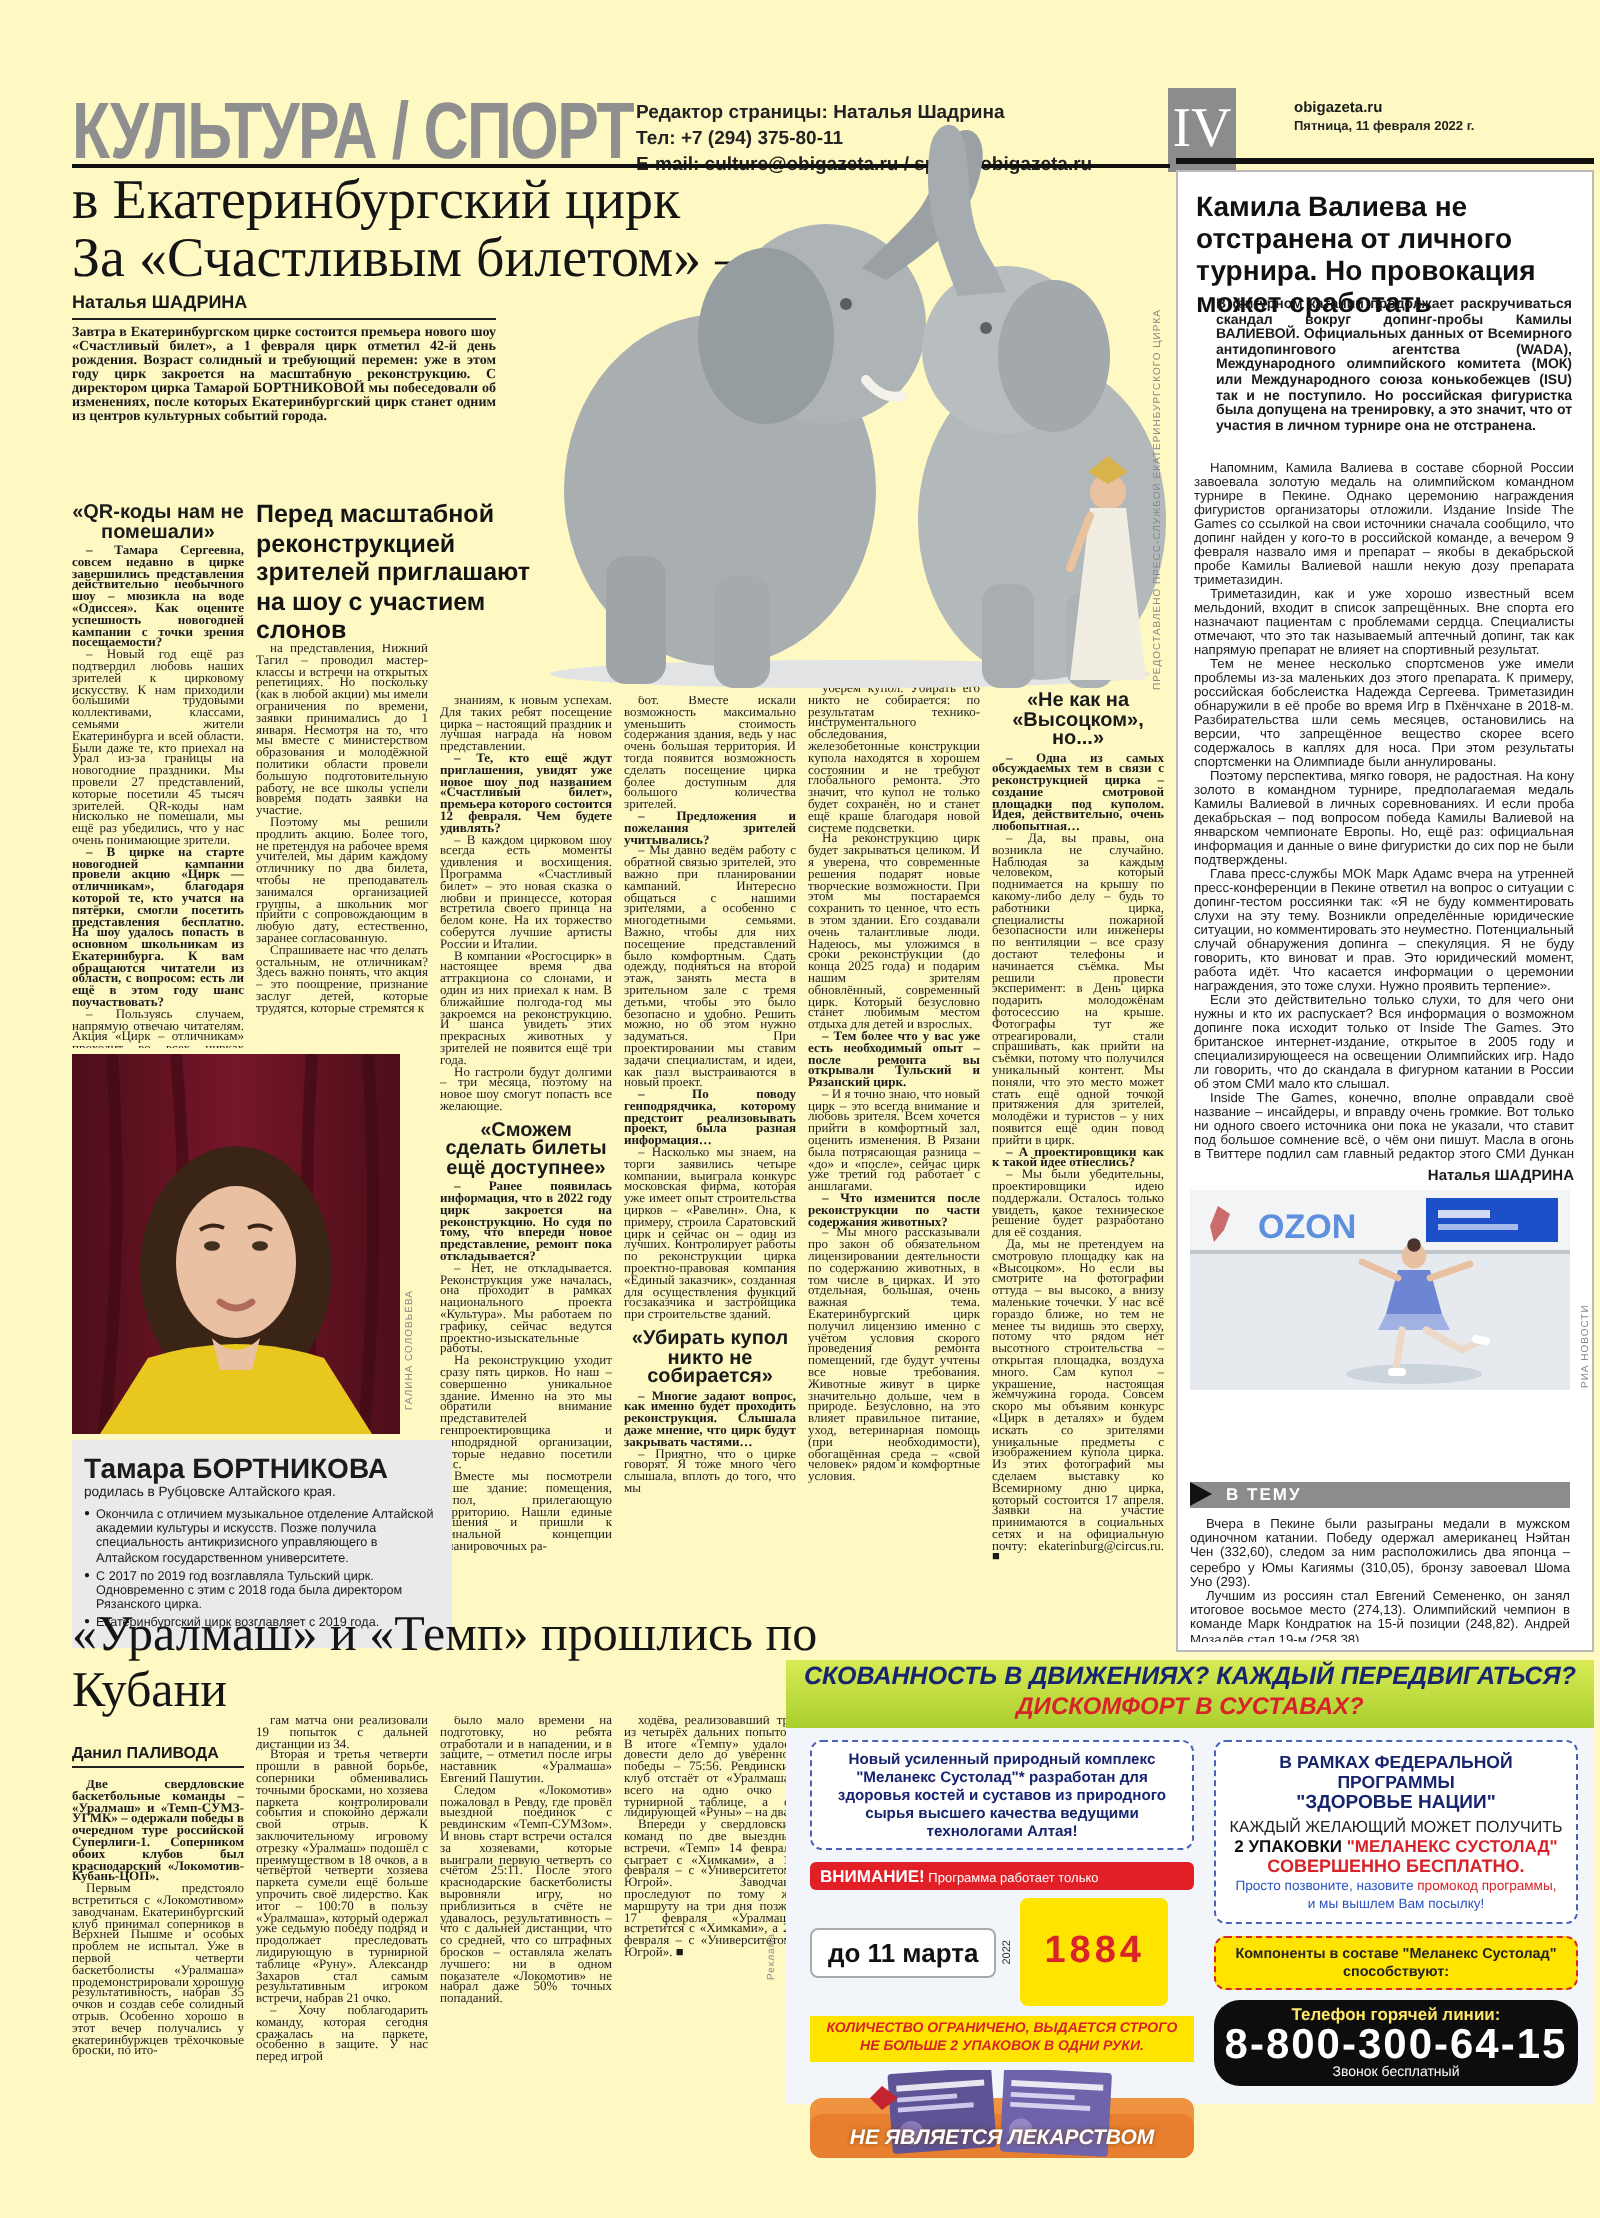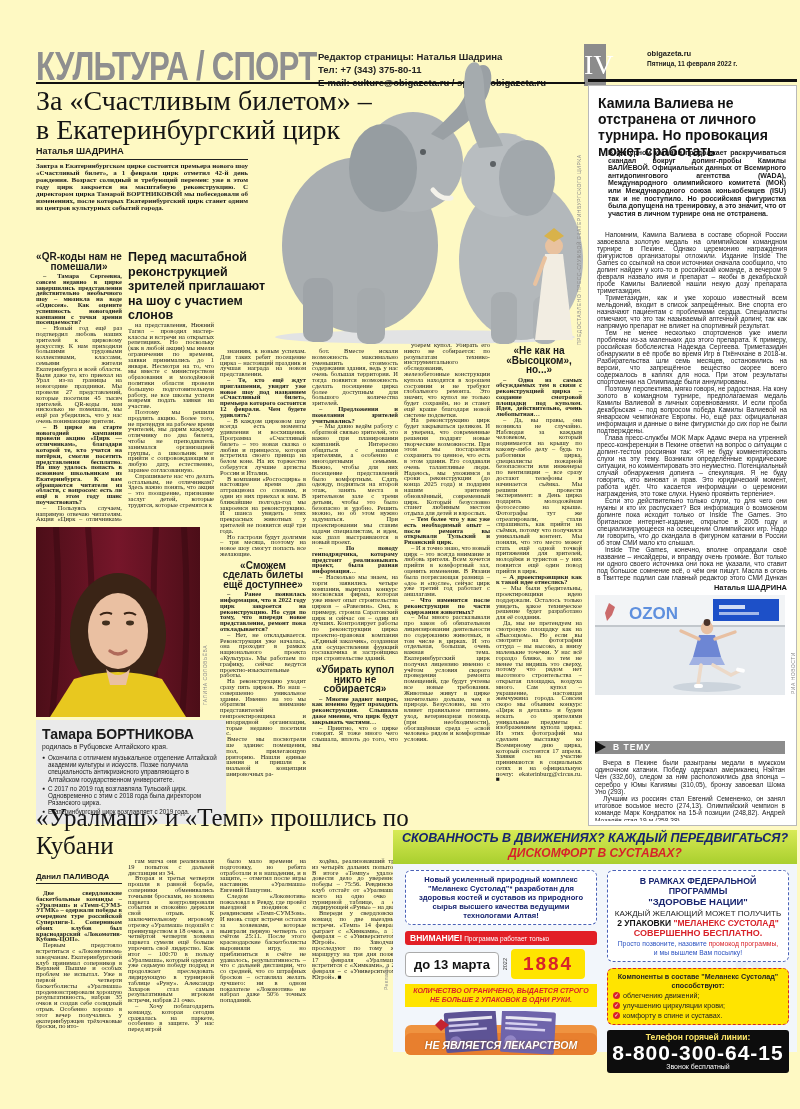--- a/index.html
+++ b/index.html
@@ -3,21 +3,21 @@
 <meta charset="utf-8">
 <style>
   html,body{margin:0;padding:0;background:#888;}
   .page{position:relative;width:800px;height:1109px;background:#fef9c3;margin:0 auto;overflow:hidden;
         font-family:"Liberation Serif",serif;color:#1b1b1b;}
   .abs{position:absolute;}
   
   .section-title{left:36px;top:44px;font-family:"Liberation Sans",sans-serif;font-weight:bold;
     font-size:40px;color:#8f8f8f;letter-spacing:-1px;transform:scaleX(.78);transform-origin:left top;white-space:nowrap;}
   .editor{left:318px;top:50px;font-family:"Liberation Sans",sans-serif;font-weight:bold;font-size:9.5px;line-height:13px;color:#222;}
-  .iv-box{left:584px;top:44px;width:22px;height:42px;background:#8c8c8c;color:#fff;text-align:center;
+  .iv-box{left:584px;top:44px;width:34px;height:42px;background:#8c8c8c;color:#fff;text-align:center;
     font-size:28px;line-height:42px;font-family:"Liberation Serif",serif;}
   .brand{left:647px;top:47px;width:150px;}
   .brand .b1{font-size:14.5px;letter-spacing:.5px;color:#111;}
   .brand .b2{font-family:"Liberation Sans",sans-serif;font-weight:bold;font-size:7.5px;margin-top:2px;}
   .brand .b3{font-family:"Liberation Sans",sans-serif;font-weight:bold;font-size:6.5px;margin-top:2px;color:#222;}
   .rule-main{left:36px;top:82px;width:549px;height:2px;background:#111;}
   
   .headline{left:36px;top:86px;width:400px;font-size:28px;line-height:29px;color:#151515;}
   .m-byline{left:36px;top:146px;width:212px;font-family:"Liberation Sans",sans-serif;font-weight:bold;
     font-size:9px;padding-bottom:3px;border-bottom:1px solid #222;}
@@ -89,68 +89,68 @@
   .ad-left{position:absolute;left:12px;top:40px;width:192px;}
   .ad-intro{border:1.5px dashed #4a62b8;border-radius:6px;background:#fff;padding:4px 5px;
     font-weight:bold;font-size:7.6px;line-height:9px;color:#17246e;text-align:center;}
   .ad-att{margin-top:6px;background:#e21f26;border-radius:3px;color:#fff;padding:2px 5px;font-size:6.5px;}
   .ad-att b{font-size:8.5px;}
   .ad-daterow{margin-top:4px;display:flex;align-items:center;}
   .ad-date{background:#fff;border:1px solid #aaa;border-radius:4px;font-weight:bold;font-size:13px;
     padding:4px 8px;color:#111;}
   .ad-year{writing-mode:vertical-rl;transform:rotate(180deg);font-size:5.5px;color:#333;margin:0 3px;}
   .ad-promo{background:#ffe400;border-radius:4px;font-weight:bold;font-size:19px;color:#d8232a;
-    padding:4px 12px;letter-spacing:2px;}
+    padding:16px 12px;letter-spacing:2px;}
   .ad-limit{margin-top:5px;background:#ffe400;padding:3px 4px;font-style:italic;font-weight:bold;
     font-size:7px;line-height:8.5px;color:#d8232a;text-align:center;}
   .ad-pack{position:relative;margin-top:4px;height:44px;}
   .ad-notmed{position:absolute;left:0;bottom:4px;width:100%;text-align:center;color:#fff;
     font-style:italic;font-size:10.5px;font-weight:bold;text-shadow:0 0 2px rgba(120,60,0,.8);}
   .ad-right{position:absolute;left:214px;top:40px;width:182px;}
   .ad-prog{border:1.5px dashed #4a62b8;border-radius:6px;background:#fff;padding:5px 4px;text-align:center;}
   .ad-prog .p1{font-weight:bold;font-size:8.8px;color:#17246e;}
   .ad-prog .p2{font-weight:bold;font-size:9.5px;color:#17246e;}
   .ad-prog .p3{font-size:8px;color:#222;margin-top:2px;}
   .ad-prog .p4{font-size:8.5px;font-weight:bold;color:#111;}
   .ad-prog .p4 .rd{color:#d8232a;}
   .ad-prog .p5{font-weight:bold;font-size:9px;color:#d8232a;}
   .ad-prog .p6{font-size:6.8px;color:#2b52c0;margin-top:2px;}
   .ad-prog .p6 .rd{color:#d8232a;}
   .ad-comps{margin-top:6px;background:#ffe400;border:1.5px dashed #d8232a;border-radius:6px;padding:4px 5px;}
   .ad-comps .ct{font-weight:bold;font-size:7.2px;line-height:8.5px;color:#222;text-align:center;}
   .ad-comps .ci{display:flex;align-items:center;font-size:7.2px;line-height:9px;color:#222;margin-top:1px;}
   .ad-comps .ci .mk{width:7px;height:7px;border-radius:50%;background:#d8232a;color:#fff;font-size:5.5px;
     line-height:7px;text-align:center;margin-right:3px;flex:none;}
-  .ad-phone{margin-top:5px;background:#0d0d0d;border-radius:3px;text-align:center;padding:2px 0 3px;}
+  .ad-phone{margin-top:5px;background:#0d0d0d;border-radius:13px;text-align:center;padding:2px 0 3px;}
   .ad-phone .pl{color:#ffe869;font-weight:bold;font-size:8.5px;}
   .ad-phone .pn{color:#fff;font-weight:bold;font-size:21px;line-height:21px;letter-spacing:1px;}
   .ad-phone .pz{color:#fff;font-size:7px;}
   .butter{position:absolute;opacity:.45;}
 </style>
 </head>
 <body>
 
 <div class="page">
 
   <div class="abs section-title">КУЛЬТУРА / СПОРТ</div>
   <div class="abs editor">
     <div>Редактор страницы: Наталья Шадрина</div>
-    <div>Тел: +7 (343) 375-80-11</div>
+    <div>Тел: +7 (294) 375-80-11</div>
     <div>E-mail: culture@obigazeta.ru / sport@obigazeta.ru</div>
   </div>
   <div class="abs iv-box">IV</div>
   <div class="abs brand">
     <div class="b2">obigazeta.ru</div>
     <div class="b3">Пятница, 11 февраля 2022 г.</div>
   </div>
   <div class="abs rule-main"></div>
 
   <div class="abs headline">
+    <div>в Екатеринбургский цирк</div>
     <div>За «Счастливым билетом» –</div>
-    <div>в Екатеринбургский цирк</div>
   </div>
   <div class="abs m-byline">Наталья ШАДРИНА</div>
   <div class="abs m-lead">Завтра в Екатеринбургском цирке состоится премьера нового шоу «Счастливый билет», а 1 февраля цирк отметил 42-й день рождения. Возраст солидный и требующий перемен: уже в этом году цирк закроется на масштабную реконструкцию. С директором цирка Тамарой БОРТНИКОВОЙ мы побеседовали об изменениях, после которых Екатеринбургский цирк станет одним из центров культурных событий города.</div>
   <div class="abs standfirst">Перед масштабной реконструкцией зрителей приглашают на шоу с участием слонов</div>
 
   <div class="abs col c1">
       <p class="sub">«QR-коды нам не помешали»</p>
       <p class="q">– Тамара Сергеевна, совсем недавно в цирке завершились представления действительно необычного шоу – мюзикла на воде «Одиссея». Как оцените успешность новогодней кампании с точки зрения посещаемости?</p>
       <p>– Новый год ещё раз подтвердил любовь наших зрителей к цирковому искусству. К нам приходили большими трудовыми коллективами, классами, семьями жители Екатеринбурга и всей области. Были даже те, кто приехал на Урал из-за границы на новогодние праздники. Мы провели 27 представлений, которые посетили 45 тысяч зрителей. QR-коды нам нисколько не помешали, мы ещё раз убедились, что у нас очень понимающие зрители.</p>
       <p class="q">– В цирке на старте новогодней кампании провели акцию «Цирк — отличникам», благодаря которой те, кто учатся на пятёрки, смогли посетить представления бесплатно. На шоу удалось попасть в основном школьникам из Екатеринбурга. К вам обращаются читатели из области, с вопросом: есть ли ещё в этом году шанс поучаствовать?</p>
@@ -349,21 +349,21 @@
       <path d="M17,14 C10,2 0,4 3,14 C0,24 10,26 17,14 C24,26 34,24 31,14 C34,4 24,2 17,14 Z" fill="#dfe7f2"></path>
     </svg>
     <div class="ad-head">
       <div class="h1">СКОВАННОСТЬ В ДВИЖЕНИЯХ? КАЖДЫЙ ПЕРЕДВИГАТЬСЯ?</div>
       <div class="h2">ДИСКОМФОРТ В СУСТАВАХ?</div>
     </div>
     <div class="ad-left">
       <div class="ad-intro">Новый усиленный природный комплекс "Меланекс Сустолад"* разработан для здоровья костей и суставов из природного сырья высшего качества ведущими технологами Алтая!</div>
       <div class="ad-att"><b>ВНИМАНИЕ!</b><span> Программа работает только</span></div>
       <div class="ad-daterow">
-        <div class="ad-date">до 13 марта</div>
+        <div class="ad-date">до 11 марта</div>
         <div class="ad-year">2022</div>
         <div class="ad-promo">1884</div>
       </div>
       <div class="ad-limit">КОЛИЧЕСТВО ОГРАНИЧЕНО, ВЫДАЕТСЯ СТРОГО НЕ БОЛЬШЕ 2 УПАКОВОК В ОДНИ РУКИ.</div>
       <div class="ad-pack">
         <svg width="192" height="44" viewBox="0 0 192 44">
           <rect x="0" y="14" width="192" height="30" rx="6" fill="#ef9340"></rect>
           <rect x="0" y="22" width="192" height="22" rx="6" fill="#e87f2e"></rect>
           <g transform="rotate(-4 70 20)">
               <rect x="40" y="0" width="52" height="40" rx="2" fill="#5d5395"></rect>
@@ -389,34 +389,20 @@
         <div class="p1">В РАМКАХ ФЕДЕРАЛЬНОЙ ПРОГРАММЫ</div>
         <div class="p2">"ЗДОРОВЬЕ НАЦИИ"</div>
         <div class="p3">КАЖДЫЙ ЖЕЛАЮЩИЙ МОЖЕТ ПОЛУЧИТЬ</div>
         <div class="p4"><span>2 УПАКОВКИ </span><span class="rd">"МЕЛАНЕКС СУСТОЛАД"</span></div>
         <div class="p5">СОВЕРШЕННО БЕСПЛАТНО.</div>
         <div class="p6"><span>Просто позвоните, назовите </span><span class="rd">промокод программы,</span></div>
         <div class="p6">и мы вышлем Вам посылку!</div>
       </div>
       <div class="ad-comps">
         <div class="ct">Компоненты в составе "Меланекс Сустолад" способствуют:</div>
-        <div>
-            <div class="ci">
-              <span class="mk">✓</span>
-              <span>облегчению движений;</span>
-            </div>
-            <div class="ci">
-              <span class="mk">✓</span>
-              <span>улучшению циркуляции крови;</span>
-            </div>
-            <div class="ci">
-              <span class="mk">✓</span>
-              <span>комфорту в спине и суставах.</span>
-            </div>
-          </div>
       </div>
       <div class="ad-phone">
         <div class="pl">Телефон горячей линии:</div>
         <div class="pn">8-800-300-64-15</div>
         <div class="pz">Звонок бесплатный</div>
       </div>
     </div>
   </div>
 
 </div>

